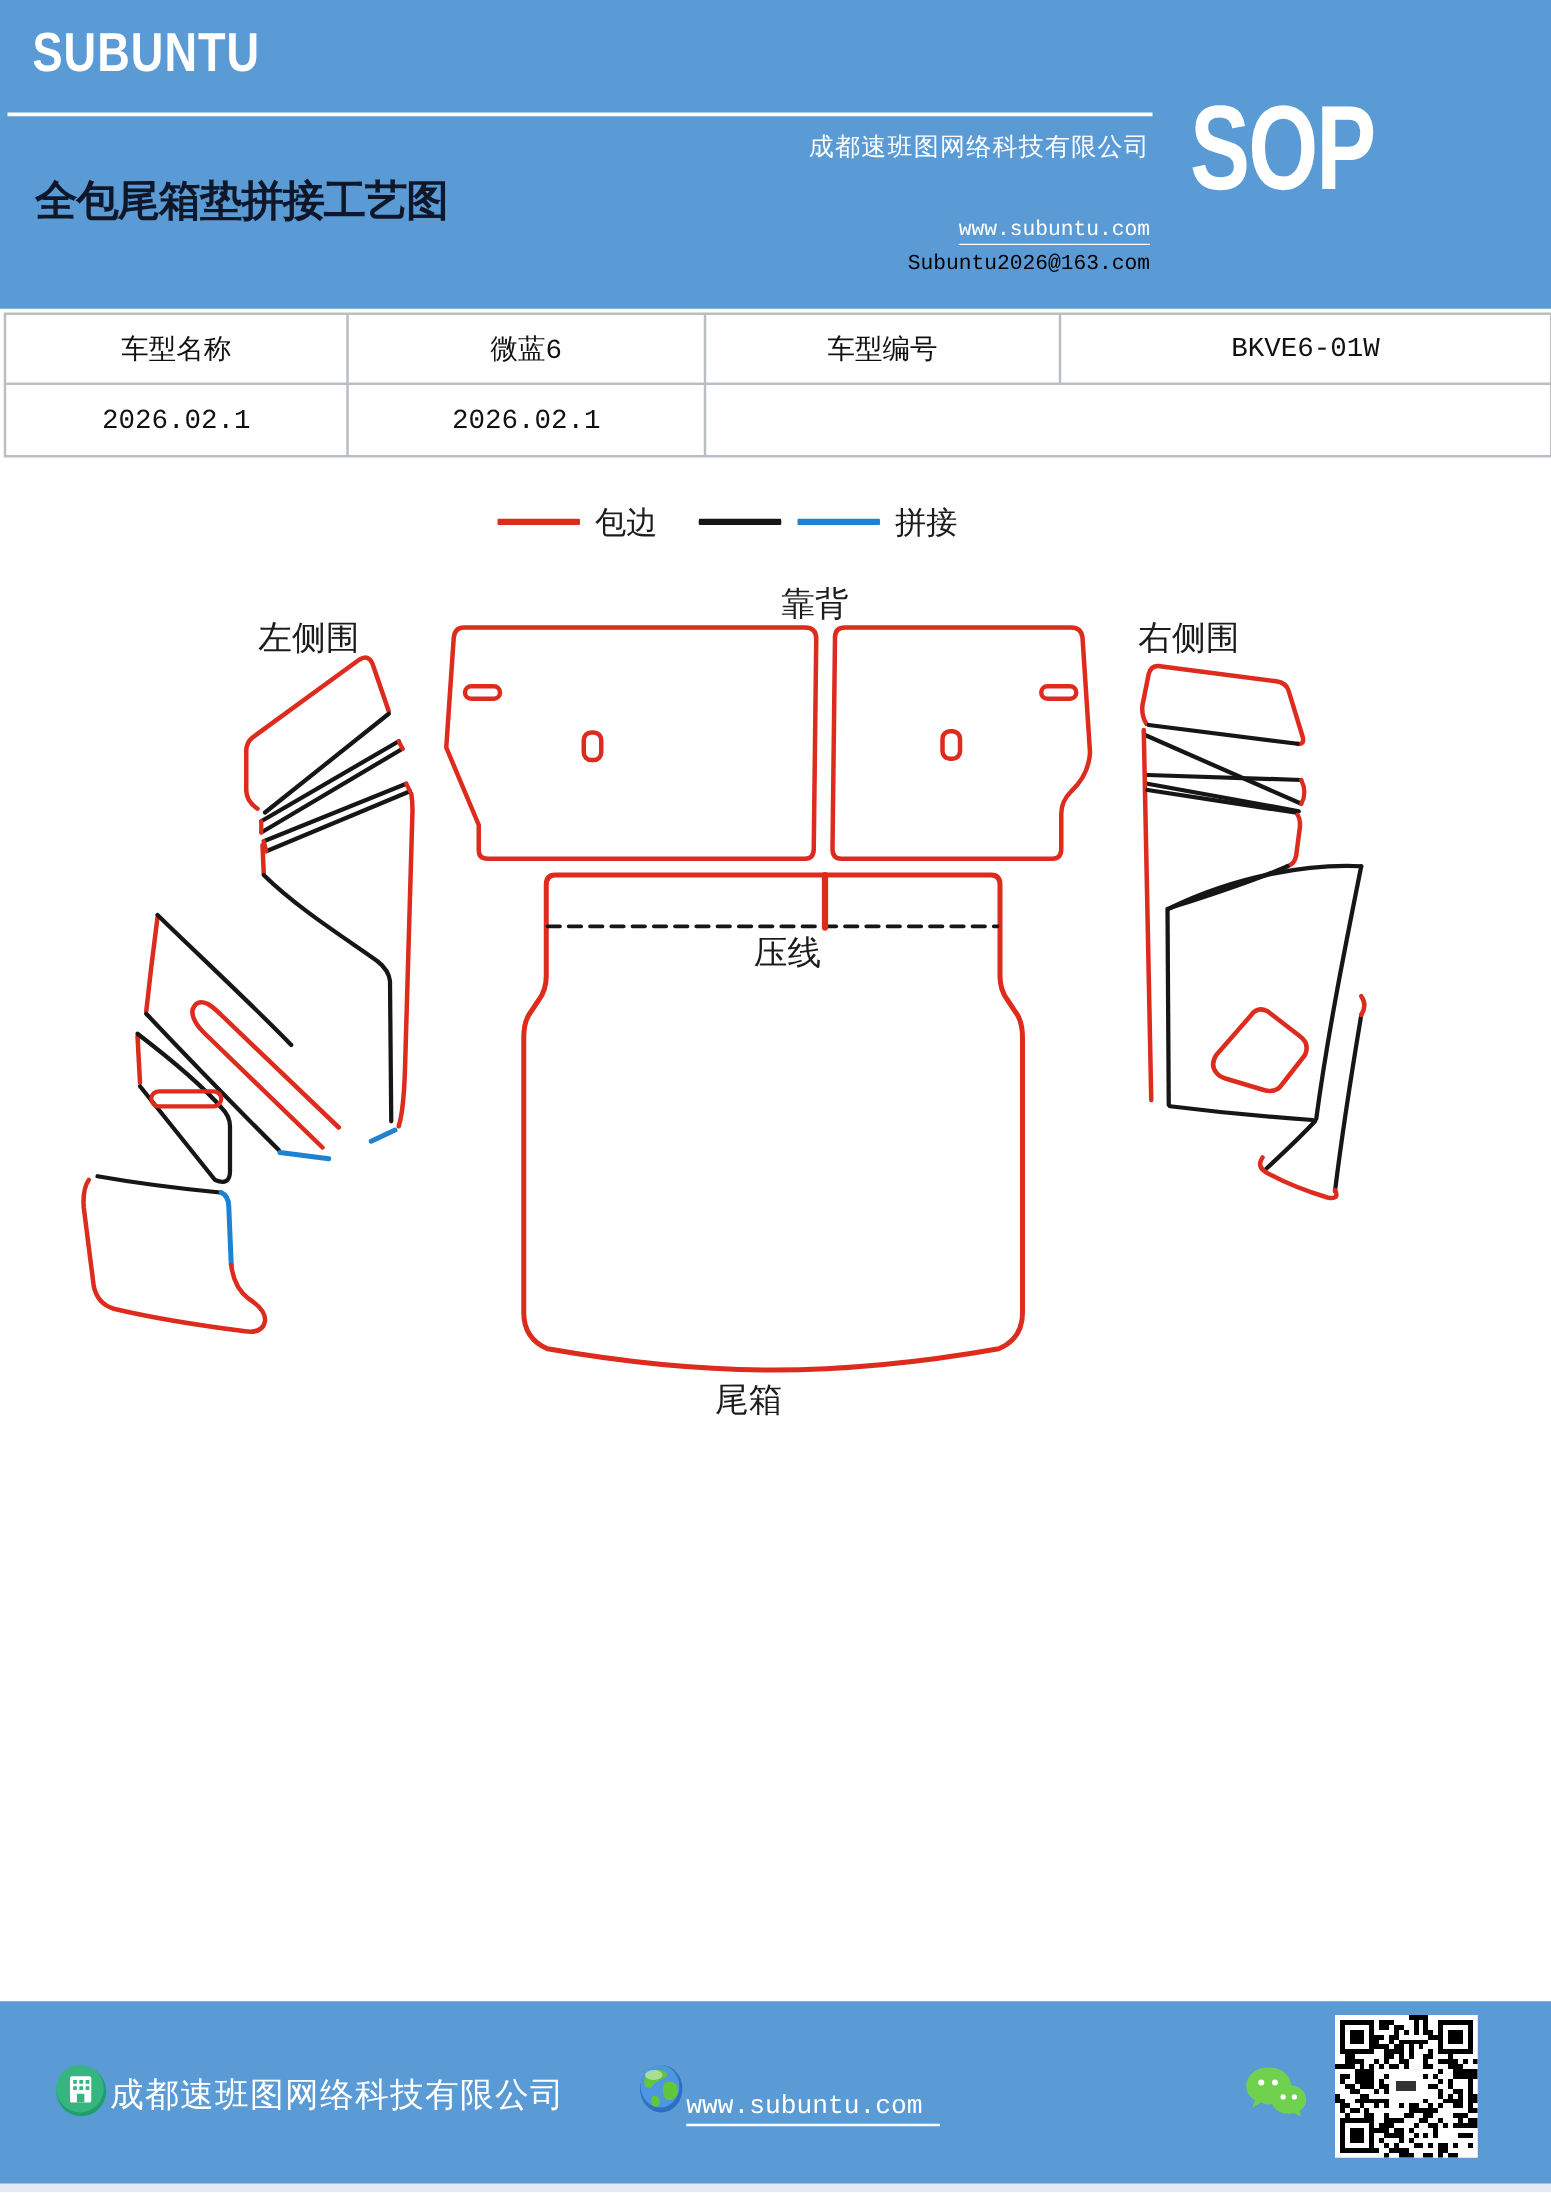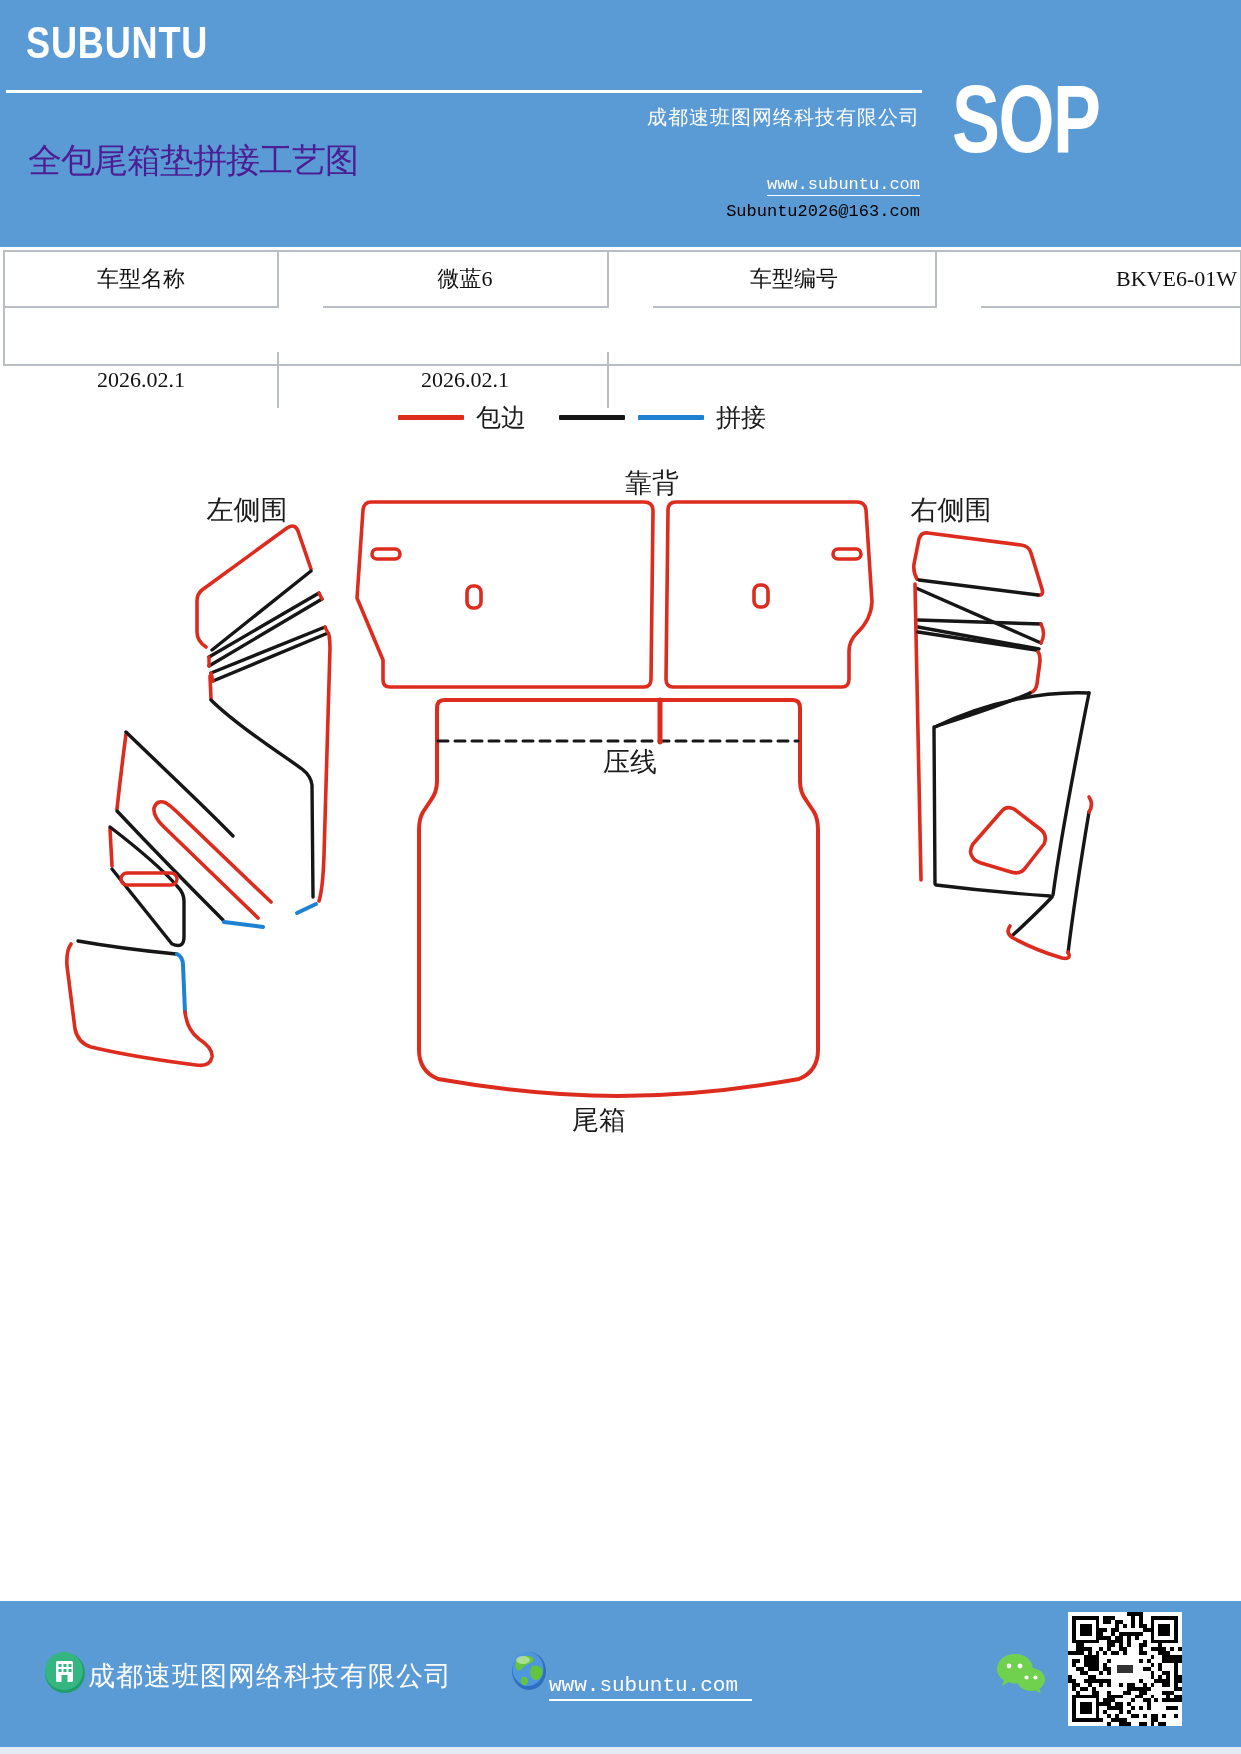--- a/index.html
+++ b/index.html
@@ -4,39 +4,39 @@
 <style>
   html,body{margin:0;padding:0;background:#ffffff;}
   .page{position:relative;width:1241px;height:1754px;background:#ffffff;overflow:hidden;
         font-family:"Liberation Sans",sans-serif;}
   
   .header{position:absolute;left:0;top:0;width:1241px;height:247px;background:#5b9bd5;}
   .logo{position:absolute;left:26px;top:18px;color:#ffffff;font-size:44px;font-weight:800;
         transform:scaleX(.82);transform-origin:left center;letter-spacing:1px;
         font-family:"Liberation Sans",sans-serif;}
   .header-rule{position:absolute;left:6px;top:90px;width:916px;height:3px;background:#ffffff;}
-  .doc-title{position:absolute;left:28px;top:138px;color:#4c1d95;font-size:34px;letter-spacing:-1px;
-        font-family:"Liberation Serif",serif;font-weight:400;}
+  .doc-title{position:absolute;left:28px;top:138px;color:#0f172a;font-size:34px;letter-spacing:-1px;
+        font-family:"Liberation Serif",serif;font-weight:700;}
   .company-block{position:absolute;right:321px;top:104px;text-align:right;color:#ffffff;}
   .company-name{font-size:20px;font-family:"Liberation Serif",serif;letter-spacing:1px;}
   .header-site{display:inline-block;margin-top:44px;font-size:17px;color:#ffffff;
         font-family:"Liberation Mono",monospace;border-bottom:1.5px solid #ffffff;padding-bottom:1px;}
   .header-mail{margin-top:6px;font-size:17px;color:#000000;font-family:"Liberation Mono",monospace;}
   .sop{position:absolute;left:952px;top:64px;color:#ffffff;font-size:96px;font-weight:700;
         transform:scaleX(.75);transform-origin:left center;letter-spacing:-2px;}
   
   .info-table{position:absolute;left:3px;top:250px;width:1235px;height:112px;background:#ffffff;
         display:grid;grid-template-columns:274px 286px 284px 391px;grid-template-rows:56px 56px;
-        border:2px solid #b9bec4;gap:44px;}
+        border:2px solid #b9bec4;}
   .info-cell{border-right:2px solid #b9bec4;border-bottom:2px solid #b9bec4;
         display:flex;align-items:center;justify-content:center;font-size:22px;color:#111111;}
   .info-cell:nth-child(4n){border-right:none;}
   .info-cell:nth-child(n+5){border-bottom:none;}
   .cell-label{font-family:"Liberation Serif",serif;}
-  .cell-value{font-family:Liberation Serif, serif;}
+  .cell-value{font-family:Liberation Mono, monospace;}
   
   .legend{position:absolute;left:398px;top:402px;height:30px;display:flex;align-items:center;font-family:Liberation Mono, monospace;}
   .legend .swatch{width:66px;height:5px;border-radius:1px;}
   .legend .lg-label{font-size:25px;color:#1c1c1c;margin:0 0 0 12px;}
   .gap33{width:33px;} .gap13{width:13px;}
   
   .diagram{position:absolute;left:0;top:430px;width:1241px;height:720px;}
   .dlabel{font-size:27px;fill:#1c1c1c;font-family:"Liberation Sans",sans-serif;}
   
   .footer{position:absolute;left:0;top:1601px;width:1241px;height:146px;background:#5b9bd5;}

